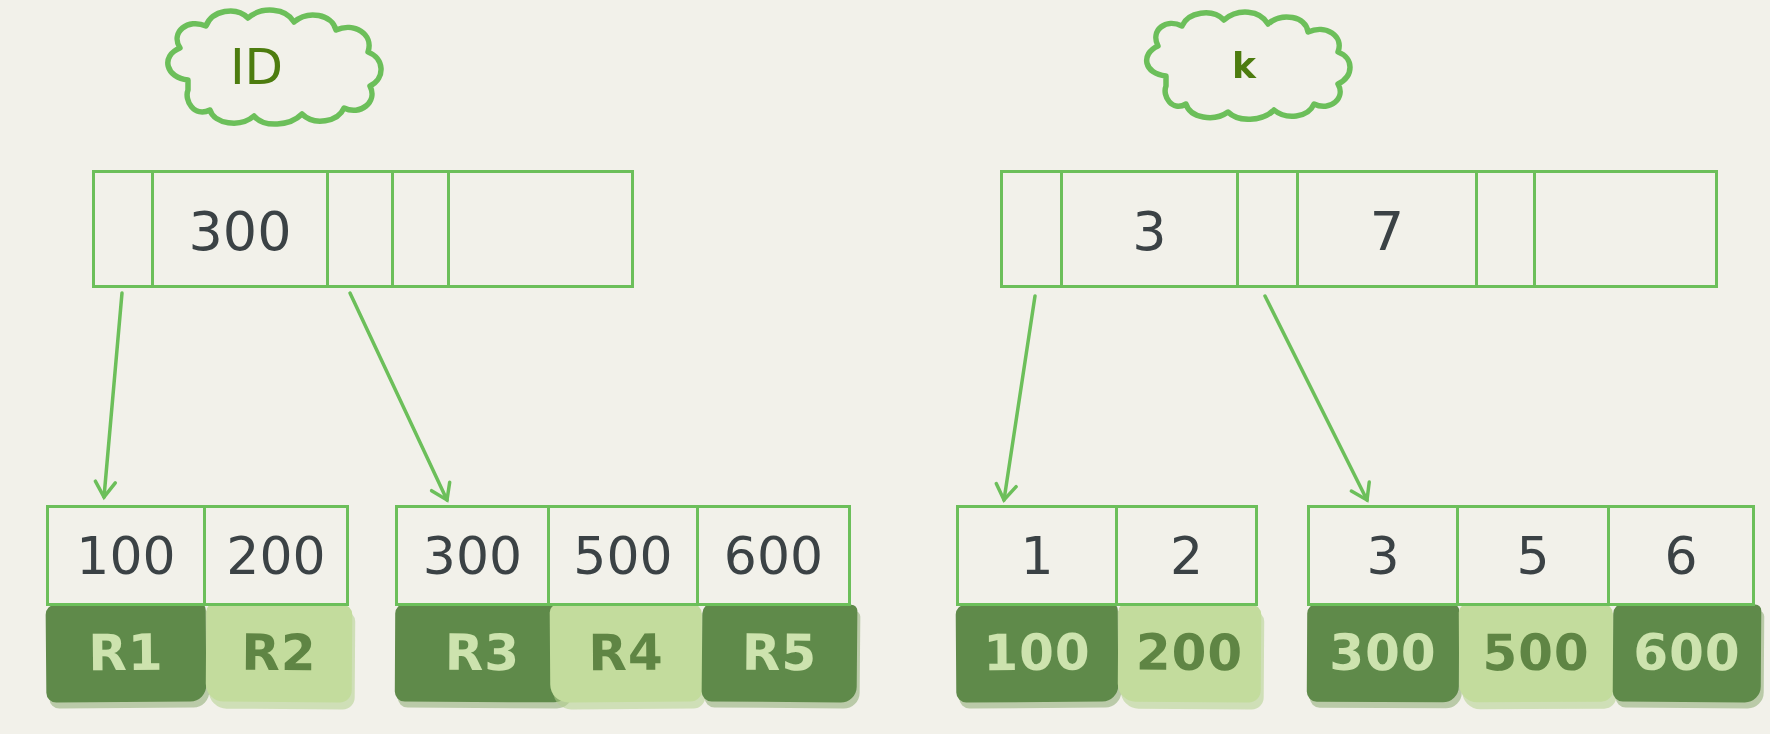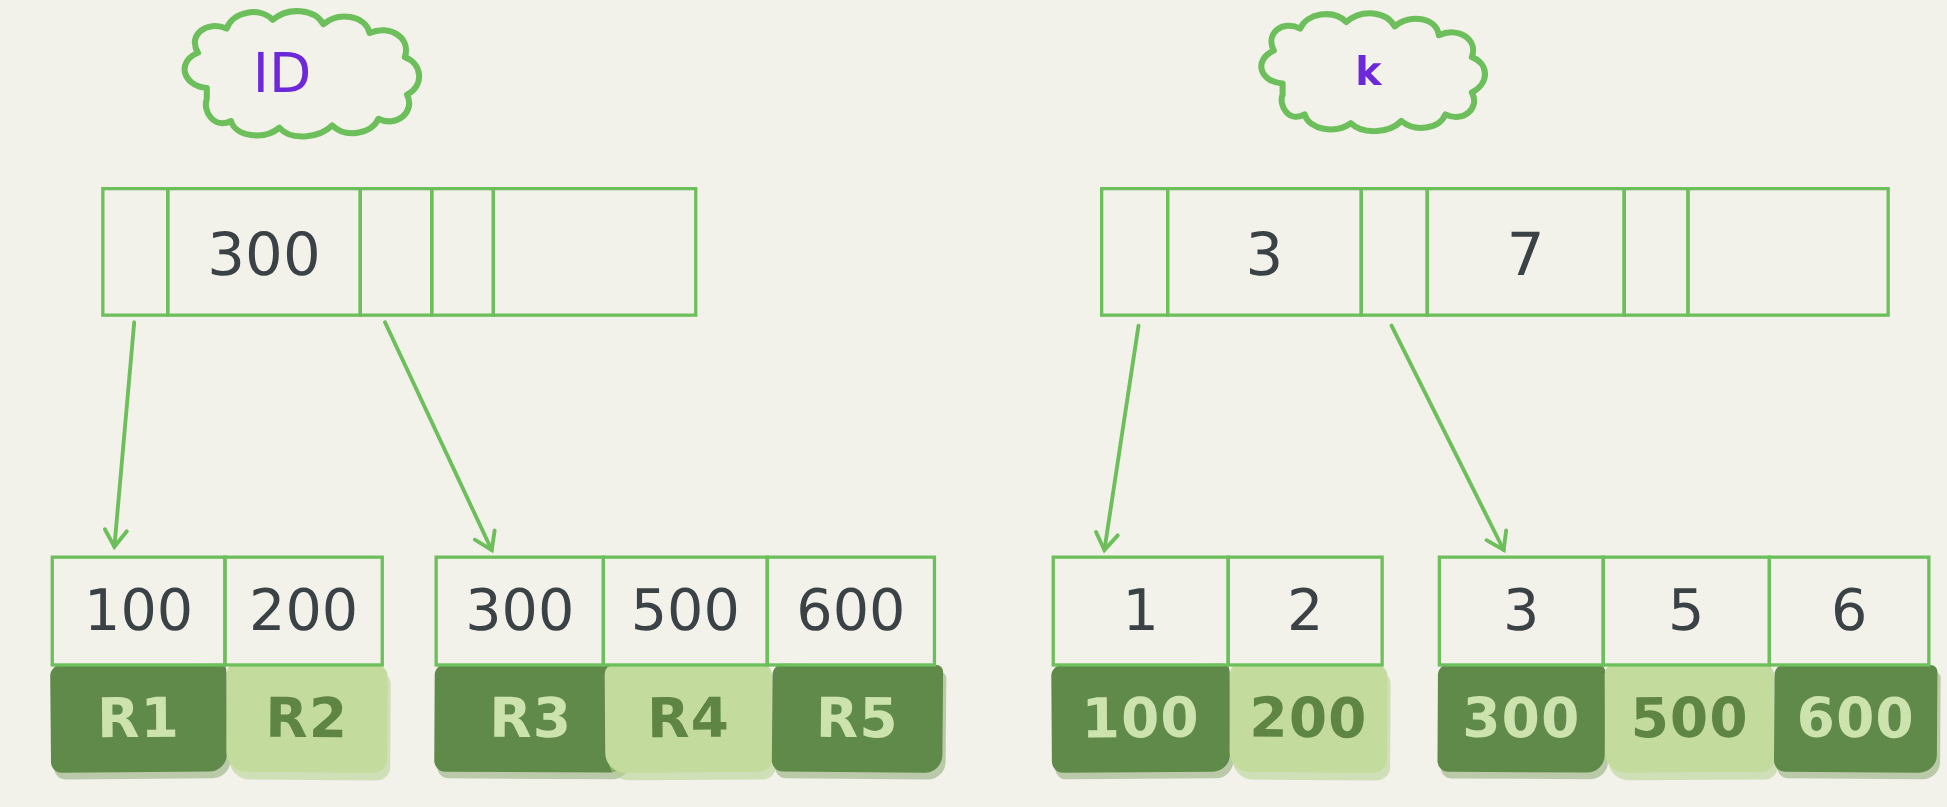--- a/index.html
+++ b/index.html
@@ -40,21 +40,21 @@
     border-radius:8px 10px 12px 18px;
     box-shadow:3px 7px 0 rgba(178,208,140,0.55);
   }
 
   
   .cloud{position:absolute;z-index:2;}
   .cloud svg{position:absolute;left:0;top:0;width:100%;height:100%;}
   .cloud-label{
     position:absolute;inset:0;
     display:flex;align-items:center;justify-content:center;
-    color:#6d28d9;
+    color:#4d7c0f;
   }
   .cloud-label.big{font-size:50px;transform:translateX(-14px);}
   .cloud-label.small{font-size:36px;font-weight:bold;}
 
   .overlay{position:absolute;left:0;top:0;z-index:1;pointer-events:none;}
 </style>
 </head>
 <body>
 
 <div class="canvas">

